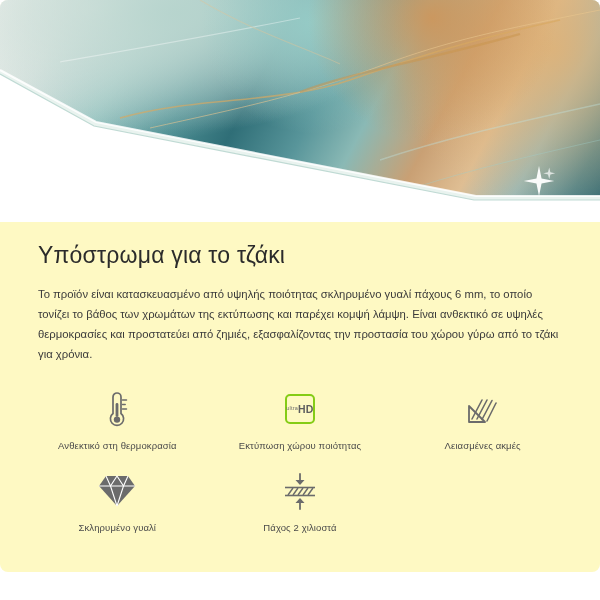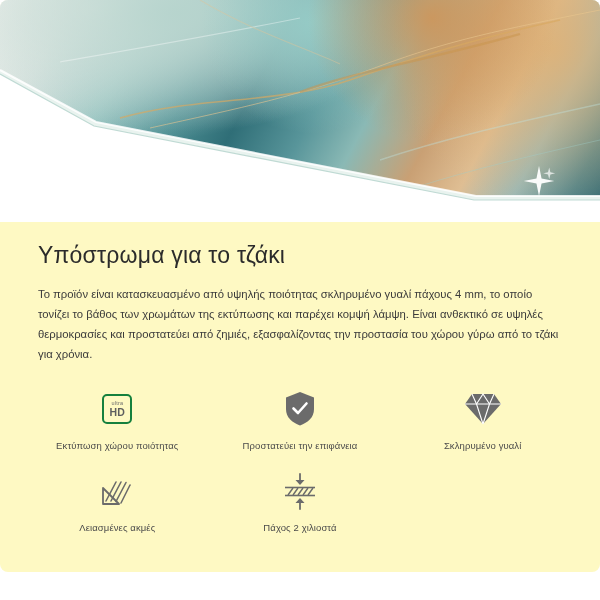--- a/index.html
+++ b/index.html
@@ -115,23 +115,23 @@
   }
   .feature-label {
     font-size: 9.5px;
     color: #4a4a4a;
     line-height: 12px;
     letter-spacing: 0.1px;
   }
   .hd-badge {
     width: 30px; height: 30px;
     border-radius: 5px;
-    border: 2px solid #15803d;
+    border: 2px solid #84cc16;
     display: flex;
-    flex-direction: column;
+    flex-direction: row;
     align-items: center;
     justify-content: center;
     line-height: 1;
   }
   .hd-badge .hd-top {
     font-size: 5.5px;
     color: #6b6b6b;
     letter-spacing: 0.2px;
     margin-bottom: 1px;
   }
@@ -169,70 +169,74 @@
     <svg class="sparkle" viewBox="0 0 40 40">
       <path d="M20 2 L23 17 L38 20 L23 23 L20 38 L17 23 L2 20 L17 17 Z" fill="#ffffff" opacity="0.95"></path>
       <path d="M32 4 L33.4 9.6 L39 11 L33.4 12.4 L32 18 L30.6 12.4 L25 11 L30.6 9.6 Z" fill="#ffffff" opacity="0.7"></path>
     </svg>
   </div>
 
   <div class="content">
     <h1 class="headline">
       <span>Υπόστρωμα για το τζάκι</span>
     </h1>
-    <p class="body-text">Το προϊόν είναι κατασκευασμένο από υψηλής ποιότητας σκληρυμένο γυαλί πάχους 4 mm, το οποίο τονίζει το βάθος των χρωμάτων της εκτύπωσης και παρέχει κομψή λάμψη. Είναι ανθεκτικό σε υψηλές θερμοκρασίες και προστατεύει από ζημιές, εξασφαλίζοντας την προστασία του χώρου γύρω από το τζάκι για χρόνια.</p>
+    <p class="body-text">Το προϊόν είναι κατασκευασμένο από υψηλής ποιότητας σκληρυμένο γυαλί πάχους 6 mm, το οποίο τονίζει το βάθος των χρωμάτων της εκτύπωσης και παρέχει κομψή λάμψη. Είναι ανθεκτικό σε υψηλές θερμοκρασίες και προστατεύει από ζημιές, εξασφαλίζοντας την προστασία του χώρου γύρω από το τζάκι για χρόνια.</p>
   </div>
 
   <div class="features">
 
+    <div class="feature">
+      <div class="feature-icon">
+        <svg width="30" height="40" viewBox="0 0 30 40">
+          <path d="M15 4 a4 4 0 0 1 4 4 v16.5 a6.6 6.6 0 1 1 -8 0 V8 a4 4 0 0 1 4 -4 z" fill="none" stroke="#6b6b6b" stroke-width="1.7"></path>
+          <circle cx="15" cy="30.6" r="3.2" fill="#6b6b6b"></circle>
+          <rect x="13.6" y="14" width="2.8" height="14" rx="1.4" fill="#6b6b6b"></rect>
+          <line x1="20.5" y1="11" x2="24.5" y2="11" stroke="#6b6b6b" stroke-width="1.5" stroke-linecap="round"></line>
+          <line x1="20.5" y1="15.5" x2="23.2" y2="15.5" stroke="#6b6b6b" stroke-width="1.5" stroke-linecap="round"></line>
+          <line x1="20.5" y1="20" x2="24.5" y2="20" stroke="#6b6b6b" stroke-width="1.5" stroke-linecap="round"></line>
+        </svg>
+      </div>
+      <div class="feature-label">Ανθεκτικό στη θερμοκρασία</div>
+    </div>
 
     <div class="feature">
       <div class="feature-icon">
         <div class="hd-badge">
           <span class="hd-top">ultra</span>
           <span class="hd-main">HD</span>
         </div>
       </div>
       <div class="feature-label">Εκτύπωση χώρου ποιότητας</div>
     </div>
 
-    <div class="feature">
-      <div class="feature-icon">
-        <svg width="36" height="40" viewBox="0 0 36 40">
-          <path d="M18 3 L32 8.5 V20 c0 8.5 -6 13.5 -14 16.5 C10 33.5 4 28.5 4 20 V8.5 Z" fill="#6b6b6b"></path>
-          <polyline points="11.5,19.5 16,24 24.5,14.5" fill="none" stroke="#ffffff" stroke-width="2.6" stroke-linecap="round" stroke-linejoin="round"></polyline>
-        </svg>
-      </div>
-      <div class="feature-label">Προστατεύει την επιφάνεια</div>
+
+    <div class="feature">
+      <div class="feature-icon">
+        <svg width="36" height="34" viewBox="0 0 36 34">
+          <path d="M4 30 L4 14 L20 30 Z" fill="none" stroke="#6b6b6b" stroke-width="1.8" stroke-linejoin="round"></path>
+          <line x1="7" y1="27" x2="17" y2="8" stroke="#6b6b6b" stroke-width="1.6" stroke-linecap="round"></line>
+          <line x1="12" y1="27" x2="22" y2="8" stroke="#6b6b6b" stroke-width="1.6" stroke-linecap="round"></line>
+          <line x1="17" y1="27.5" x2="27" y2="8.5" stroke="#6b6b6b" stroke-width="1.6" stroke-linecap="round"></line>
+          <line x1="22" y1="29" x2="31" y2="11" stroke="#6b6b6b" stroke-width="1.6" stroke-linecap="round"></line>
+        </svg>
+      </div>
+      <div class="feature-label">Λειασμένες ακμές</div>
     </div>
 
     <div class="feature">
       <div class="feature-icon">
         <svg width="40" height="36" viewBox="0 0 40 36">
           <path d="M2 13 L9 3 L31 3 L38 13 L20 33 Z" fill="#6b6b6b"></path>
           <path d="M2 13 L38 13" stroke="#ffffff" stroke-width="1.2"></path>
           <path d="M9 3 L13.5 13 L20 33" stroke="#ffffff" stroke-width="1.1" fill="none"></path>
           <path d="M31 3 L26.5 13 L20 33" stroke="#ffffff" stroke-width="1.1" fill="none"></path>
           <path d="M13.5 13 L20 3 L26.5 13" stroke="#ffffff" stroke-width="1.1" fill="none"></path>
         </svg>
       </div>
       <div class="feature-label">Σκληρυμένο γυαλί</div>
-    </div>
-
-    <div class="feature">
-      <div class="feature-icon">
-        <svg width="36" height="34" viewBox="0 0 36 34">
-          <path d="M4 30 L4 14 L20 30 Z" fill="none" stroke="#6b6b6b" stroke-width="1.8" stroke-linejoin="round"></path>
-          <line x1="7" y1="27" x2="17" y2="8" stroke="#6b6b6b" stroke-width="1.6" stroke-linecap="round"></line>
-          <line x1="12" y1="27" x2="22" y2="8" stroke="#6b6b6b" stroke-width="1.6" stroke-linecap="round"></line>
-          <line x1="17" y1="27.5" x2="27" y2="8.5" stroke="#6b6b6b" stroke-width="1.6" stroke-linecap="round"></line>
-          <line x1="22" y1="29" x2="31" y2="11" stroke="#6b6b6b" stroke-width="1.6" stroke-linecap="round"></line>
-        </svg>
-      </div>
-      <div class="feature-label">Λειασμένες ακμές</div>
     </div>
 
     <div class="feature">
       <div class="feature-icon">
         <svg width="40" height="40" viewBox="0 0 40 40">
           <line x1="20" y1="3" x2="20" y2="12" stroke="#6b6b6b" stroke-width="1.8" stroke-linecap="round"></line>
           <path d="M15.5 9 L20 14 L24.5 9 Z" fill="#6b6b6b"></path>
           <line x1="5" y1="16.5" x2="35" y2="16.5" stroke="#6b6b6b" stroke-width="1.6"></line>
           <line x1="5" y1="24.5" x2="35" y2="24.5" stroke="#6b6b6b" stroke-width="1.6"></line>
           <line x1="8" y1="24" x2="13" y2="17" stroke="#6b6b6b" stroke-width="1.4"></line>

